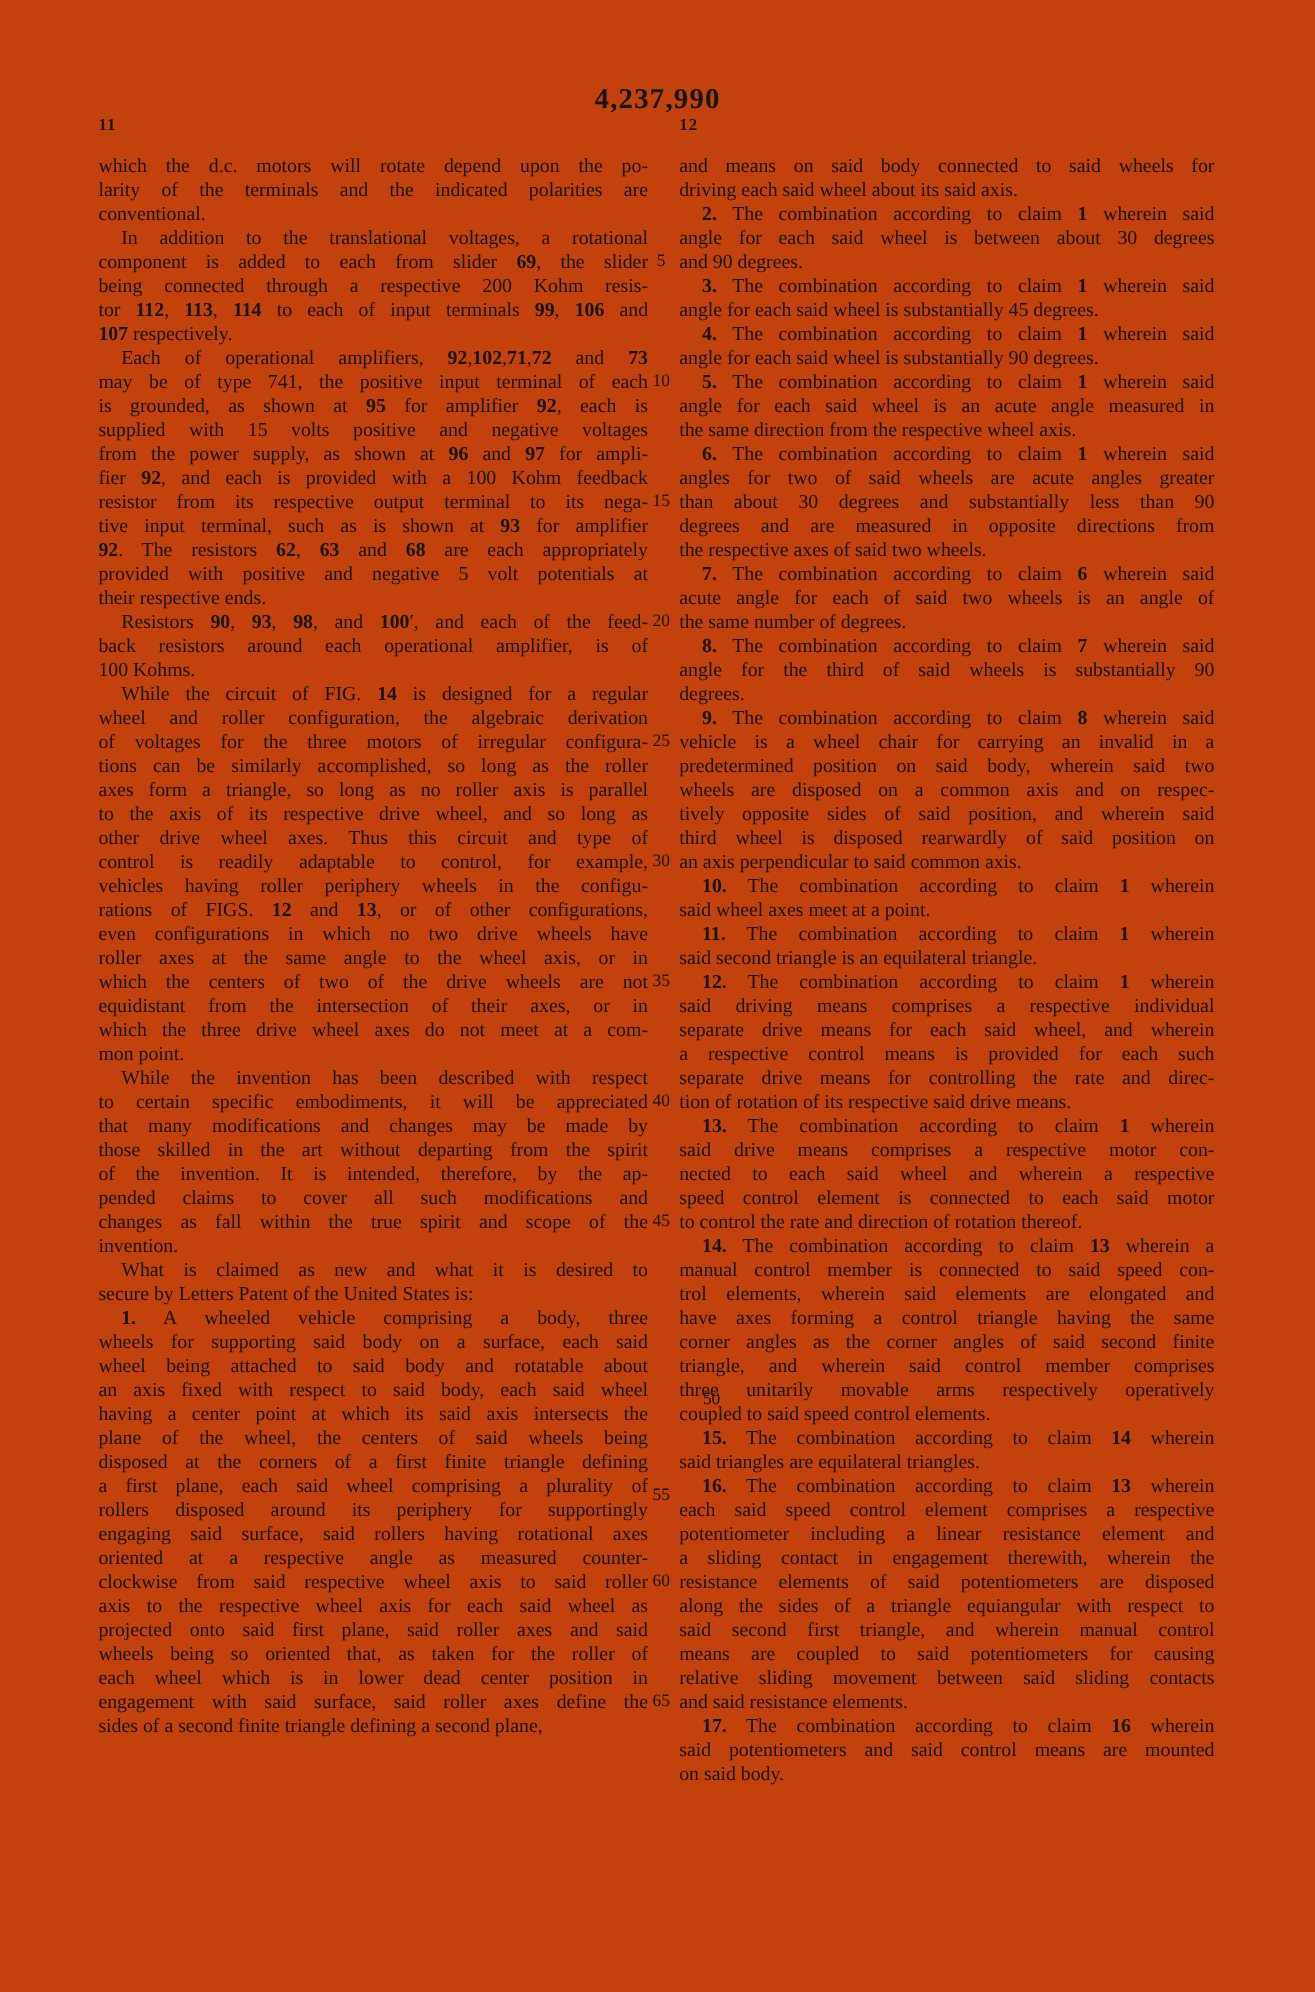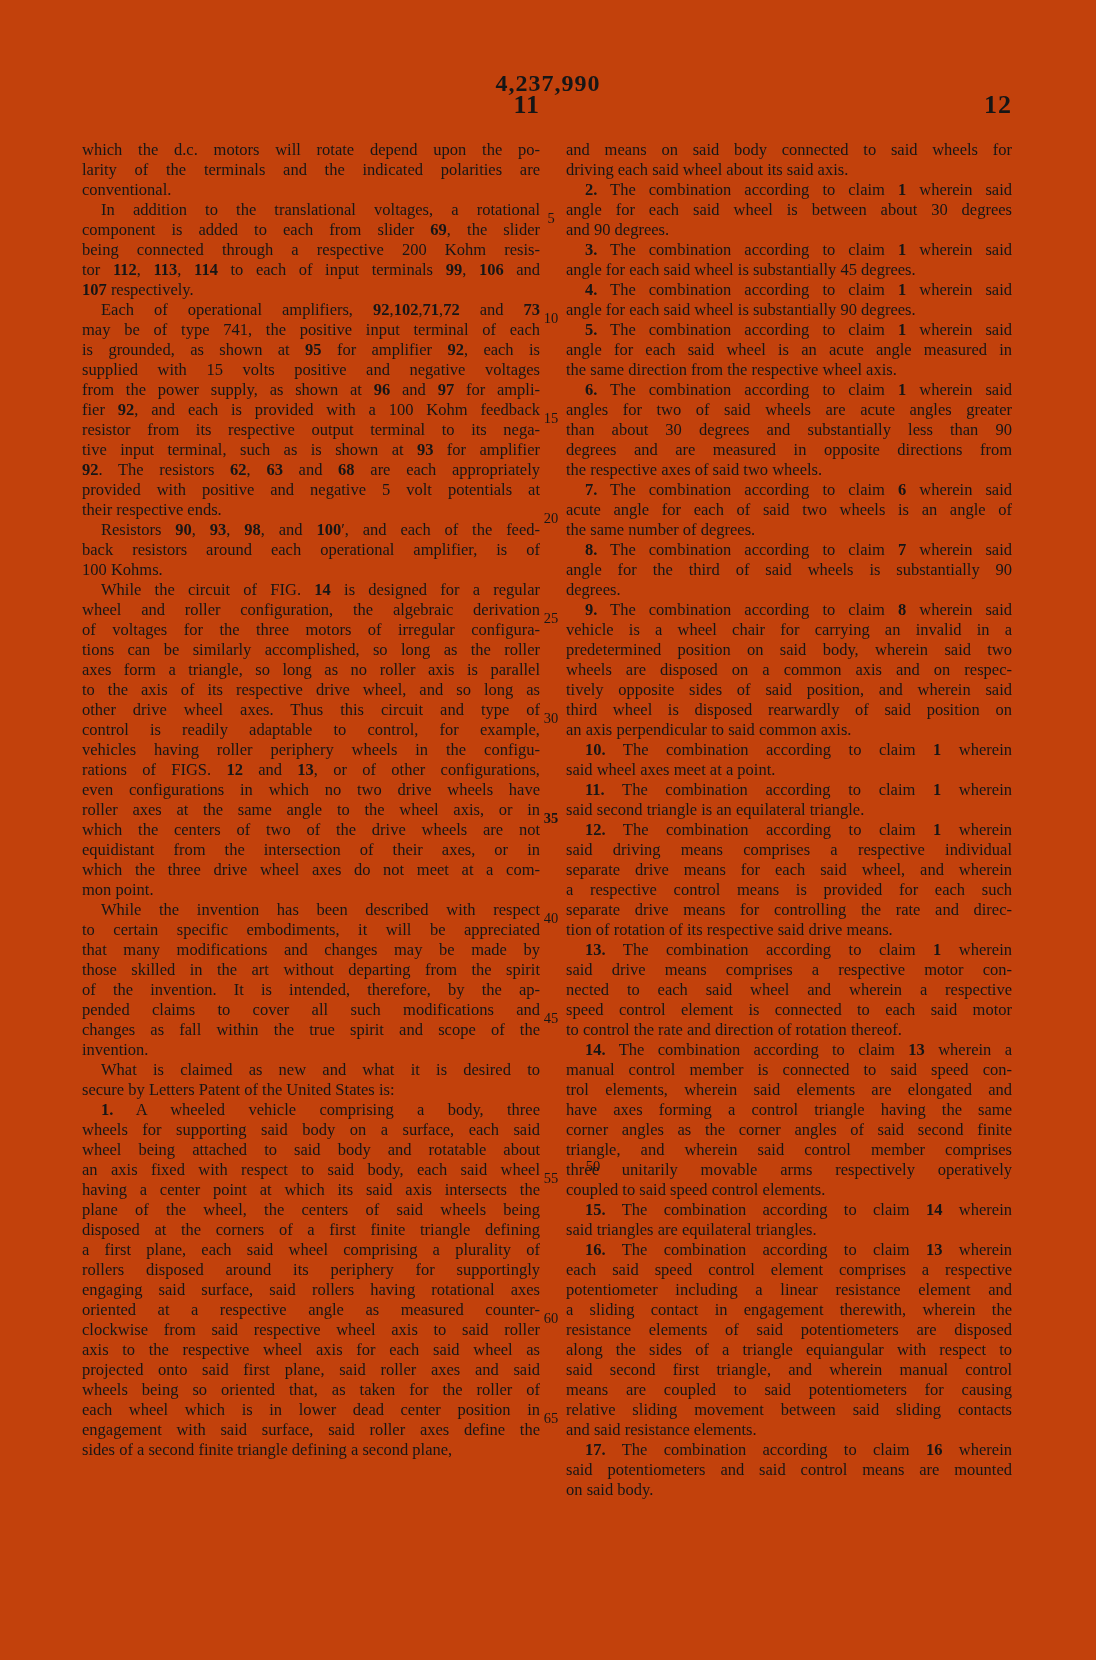--- a/index.html
+++ b/index.html
@@ -13,22 +13,22 @@
   }
   .patent-number{
     position:absolute;top:70px;left:0;width:1096px;
     text-align:center;font-size:24px;font-weight:bold;
     letter-spacing:1px;
   }
   .col{position:absolute;top:94px;}
   .col-left{left:82px;width:458px;}
   .col-right{left:566px;width:446px;}
   .col-header{
-    text-align:right;font-size:26px;font-weight:bold;
-    line-height:22px;margin-bottom:24px;letter-spacing:1px;
+    text-align:left;font-size:14px;font-weight:bold;
+    line-height:22px;margin-bottom:12px;letter-spacing:1px;
   }
   .line{
     height:20px;line-height:20px;
     font-size:16.5px;
     text-align:justify;text-align-last:justify;
     overflow:hidden;white-space:normal;
   }
   .line.end{text-align-last:left;}
   .line.indent{text-indent:19px;}
   .gutter{
@@ -117,25 +117,25 @@
       </div>
   </div>
 
   <div class="gutter" id="gutter">
       <div class="gnum" style="top: 80px;">5</div>
       <div class="gnum" style="top: 180px;">10</div>
       <div class="gnum" style="top: 280px;">15</div>
       <div class="gnum" style="top: 380px;">20</div>
       <div class="gnum" style="top: 480px;">25</div>
       <div class="gnum" style="top: 580px;">30</div>
-      <div class="gnum" style="top: 680px; font-weight: bold;">35</div>
+      <div class="gnum" style="top: 680px;">35</div>
       <div class="gnum" style="top: 780px;">40</div>
       <div class="gnum" style="top: 880px;">45</div>
       <div class="gnum" style="top: 1028px; margin-left: 42px;">50</div>
-      <div class="gnum" style="top: 1040px;">55</div>
+      <div class="gnum" style="top: 1108px;">55</div>
       <div class="gnum" style="top: 1180px;">60</div>
       <div class="gnum" style="top: 1280px;">65</div>
     </div>
 
   <div class="col col-right">
     <div class="col-header">12</div>
     <div id="right-lines">
         <div class="line">and means on said body connected to said wheels for</div>
         <div class="line end">driving each said wheel about its said axis.</div>
         <div class="line indent"><b>2.</b> The combination according to claim <b>1</b> wherein said</div>

